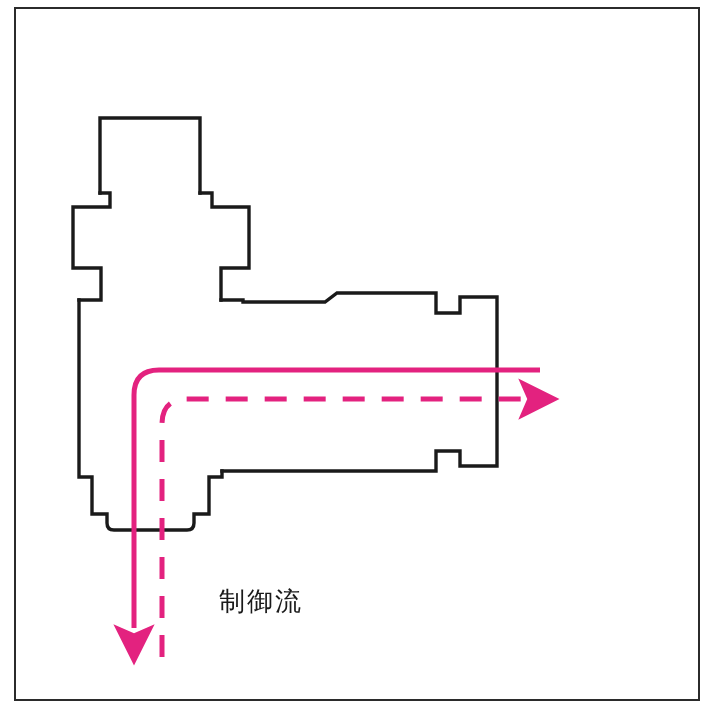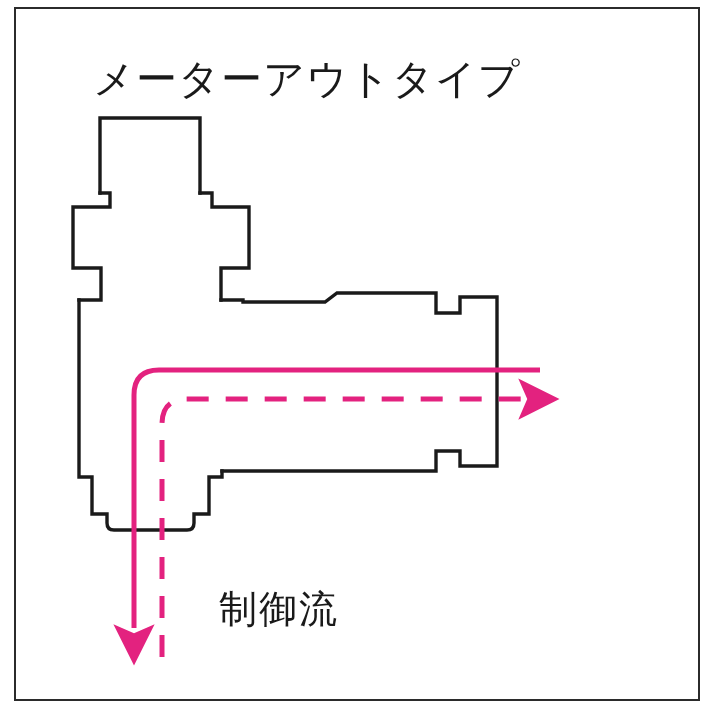--- a/index.html
+++ b/index.html
@@ -47,21 +47,21 @@
     letter-spacing: 1px;
   }
   #free-flow-label {
     left: 546px;
     top: 308px;
     font-size: 38px;
   }
   #controlled-flow-label {
     left: 219px;
     top: 584px;
-    font-size: 38px;
+    font-size: 26px;
   }
 </style>
 </head>
 <body>
 
 <div id="root">
 
   <div id="frame"></div>
 
   <svg id="diagram" viewBox="0 0 713 713">
@@ -91,18 +91,17 @@
 
       <path d="M 497,370 L 497,466 L 460,466 L 460,451 L 436,451 L 436,471 L 222,471"></path>
     </g>
 
     <path d="M 162,657 L 162,424 Q 162,399 187,399 L 522,399" fill="none" stroke="#e3227f" stroke-width="5" stroke-dasharray="22 17" stroke-linecap="butt" marker-end="url(#arrow-right)"></path>
 
     <path d="M 540,370 L 159,370 Q 134,370 134,395 L 134,628" fill="none" stroke="#e3227f" stroke-width="5" stroke-linecap="butt" marker-end="url(#arrow-down)"></path>
 
   </svg>
 
-  <div class="jp-label" id="title-label">メーターアウトタイプ</div>
 
 
   <div class="jp-label" id="controlled-flow-label">制御流</div>
 
 </div>
 
 </body></html>

